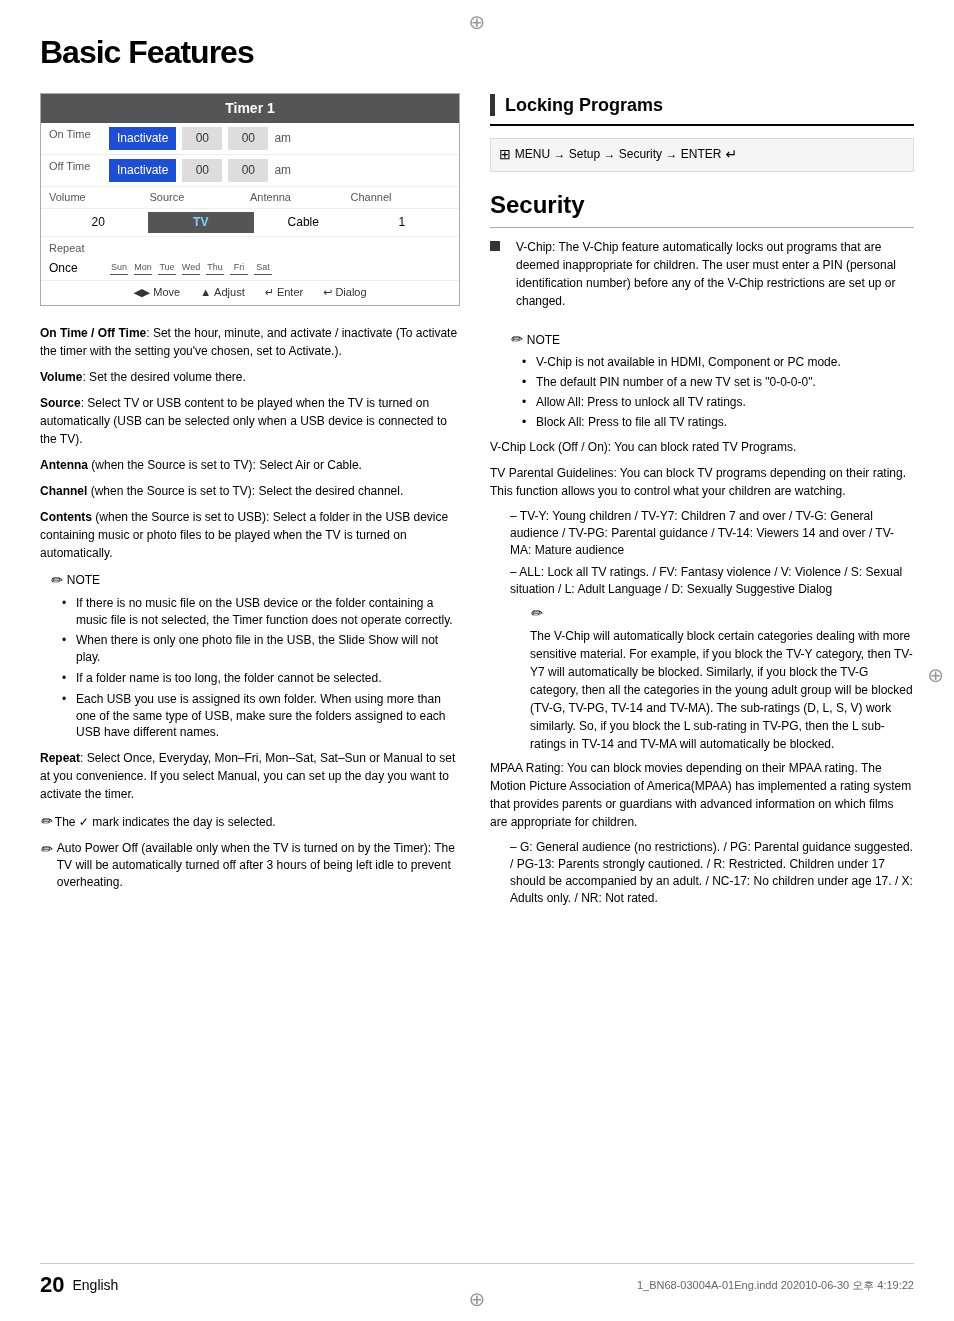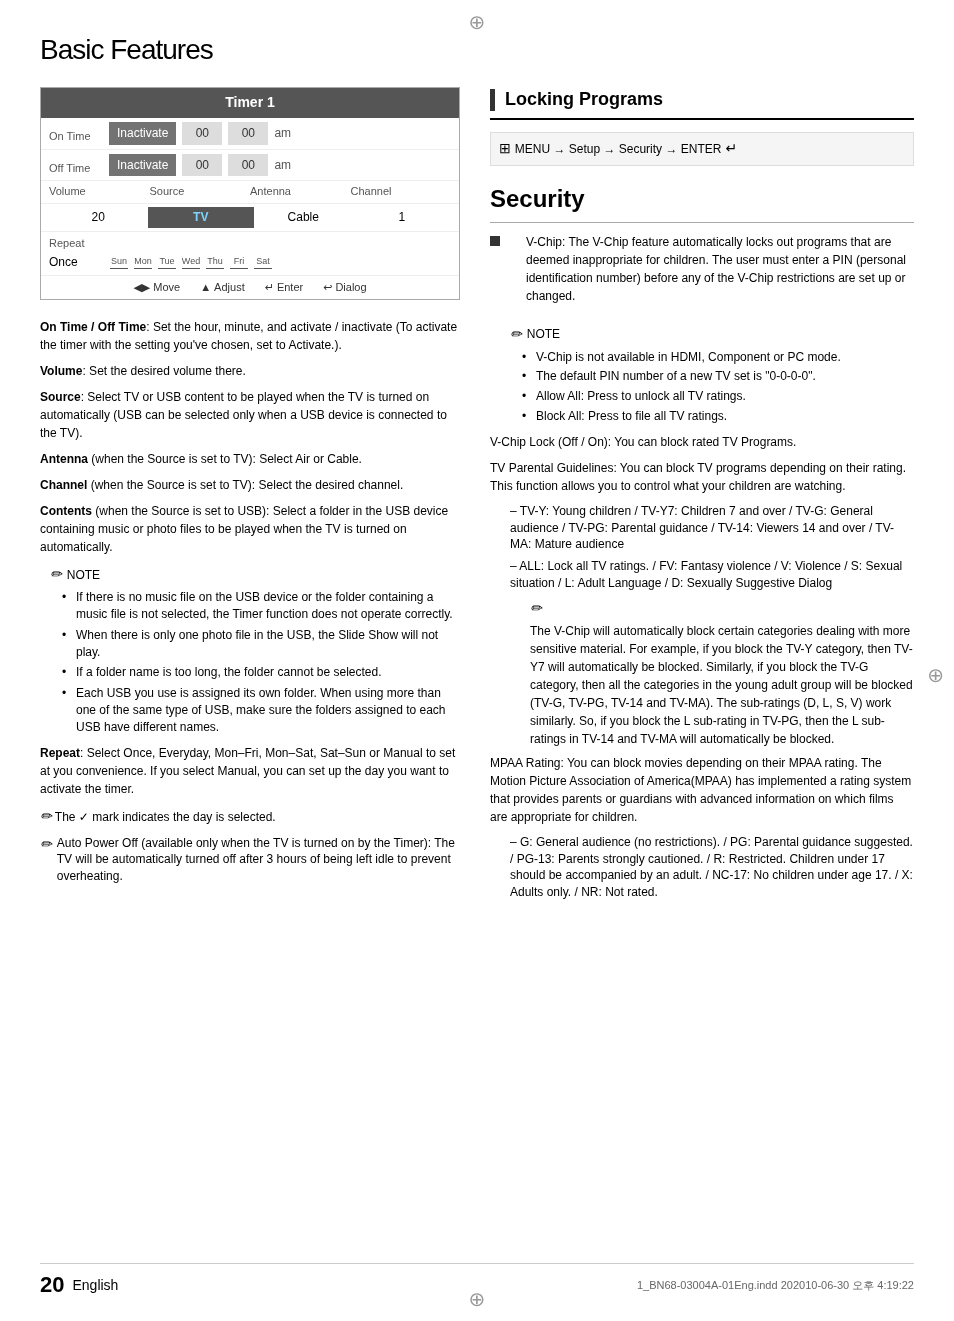--- a/index.html
+++ b/index.html
@@ -12,22 +12,22 @@
       position: relative;
       font-size: 13px;
       line-height: 1.4;
     }
     .page-container {
       padding: 30px 40px 60px 40px;
       display: flex;
       flex-direction: column;
     }
     .page-title {
-      font-size: 28px;
-      font-weight: 400;
+      font-size: 32px;
+      font-weight: 700;
       margin-bottom: 18px;
       color: #000;
       letter-spacing: -1px;
     }
     .main-content {
       display: flex;
       gap: 30px;
     }
     .left-column {
       width: 420px;
@@ -44,21 +44,21 @@
     .timer-title {
       background: #555;
       color: #fff;
       text-align: center;
       padding: 5px;
       font-size: 14px;
       font-weight: bold;
     }
     .timer-row {
       display: flex;
-      align-items: flex-end;
+      align-items: flex-start;
       padding: 4px 8px;
       border-bottom: 1px solid #eee;
     }
     .timer-row-label {
       font-size: 11px;
       color: #555;
       width: 60px;
     }
     .timer-row-content {
       display: flex;
@@ -68,21 +68,21 @@
     }
     .timer-field {
       background: #aaa;
       color: #fff;
       padding: 3px 8px;
       font-size: 12px;
       min-width: 55px;
       text-align: center;
     }
     .timer-field.inactive {
-      background: #737373;
+      background: #1d4ed8;
     }
     .timer-value {
       background: #ddd;
       padding: 3px 10px;
       font-size: 12px;
       min-width: 40px;
       text-align: center;
       color: #333;
     }
     .timer-am {
@@ -237,21 +237,21 @@
     }
     .right-text {
       font-size: 12px;
       line-height: 1.5;
     }
     .right-text p {
       margin-bottom: 8px;
     }
     .bullet-item {
       display: flex;
-      gap: 26px;
+      gap: 16px;
       margin-bottom: 19px;
     }
     .bullet-square {
       width: 10px;
       height: 10px;
       background: #333;
       flex-shrink: 0;
       margin-top: 3px;
     }
     .right-note {

